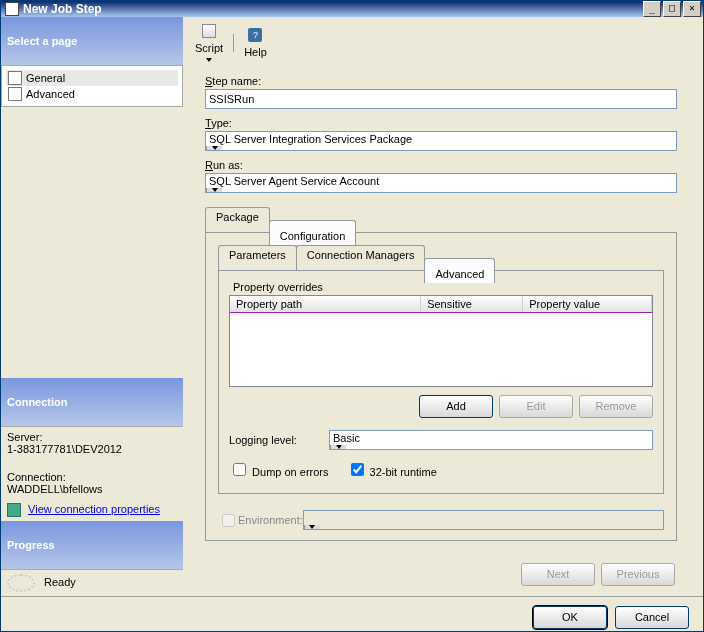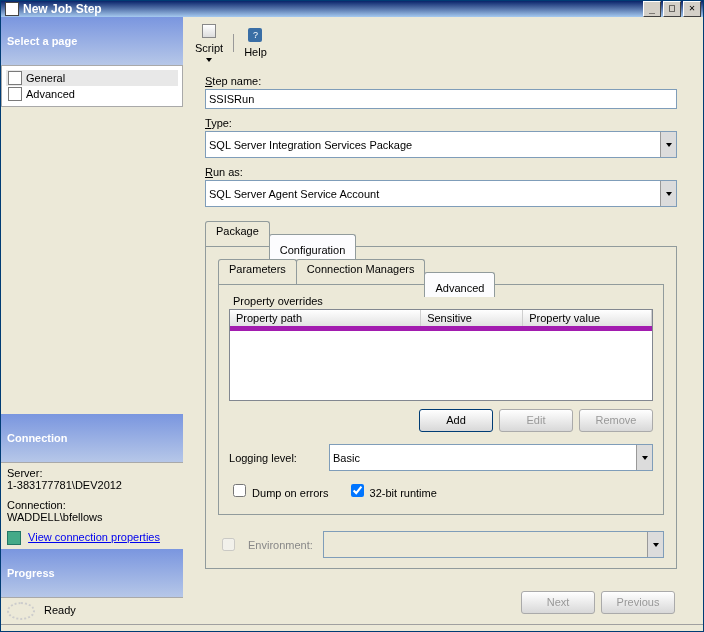--- a/index.html
+++ b/index.html
@@ -27,44 +27,44 @@
 .tbtn { display:flex; align-items:center; gap:4px; padding:1px 4px; cursor:pointer;flex-direction:column; }
 .tbicon { width:14px; height:14px; display:inline-block; }
 .scripticon { background: linear-gradient(#fff,#ddd); border:1px solid #888; }
 .dropicon { width:0; height:0; border-left:3px solid transparent; border-right:3px solid transparent; border-top:4px solid #000; }
 .helpicon { background:#3a6ea5; border-radius:2px; color:#fff; text-align:center; line-height:14px; font-size:9px; }
 .tool-sep { width:1px; height:18px; background:#999; }
 .form-area { flex:1; padding: 6px 18px 6px 18px; display:flex; flex-direction:column; gap: 8px; }
 .field-label { margin-bottom: 2px; }
 .field-label .ul { text-decoration: underline; }
 .textinput { width: 100%; height: 20px; border: 1px solid #7f9db9; padding: 1px 3px; background:#fff; }
-.combo { display:flex; width:100%; border:1px solid #7f9db9; height:27px; background:#fff; }
+.combo { display:flex; width:100%; border:1px solid #7f9db9; height:20px; background:#fff;flex-direction:column; }
 .combo-text { flex:1; padding:1px 3px; border:none; background:transparent; }
 .combo-btn { width:16px; background:#dcdcdc; border-left:1px solid #999; display:flex; align-items:center; justify-content:center; cursor:pointer; }
 .combo.disabled { background:#ece9d8; }
 .tabs { display:flex; margin-top: 6px; }
 .tab { border:1px solid #919b9c; border-bottom:none; background:#ece9d8; padding:3px 10px; margin-right:-1px; border-radius:3px 3px 0 0; cursor:pointer; position:relative; }
 .tab.active { background:#fcfcfe; z-index:2; top:13px; padding-top:9px; }
 .tabpanel { border:1px solid #919b9c; padding:10px 12px; background:#ece9d8; }
 .inner-tabs { display:flex; margin-top:2px; }
 .inner-panel { border:1px solid #919b9c; padding: 8px 10px 14px 10px; background:#ece9d8; }
 .group-label { margin: 2px 0 2px 4px; }
 .table { border:1px solid #828790; background:#fff; height: 92px; display:flex; flex-direction:column; }
-.thead { display:flex; background:#ece9d8; border-bottom:5px solid #a21caf; }
+.thead { display:flex; background:#ece9d8; border-bottom:1px solid #a21caf; }
 .th { padding:2px 6px; border-right:1px solid #cfcfcf; background:linear-gradient(#fff,#e2e2e2); }
 .tbody { flex:1; }
 .btnrow { display:flex; gap:6px; justify-content:flex-end; margin-top:8px; }
 .btn { width: 74px; height: 23px; border:1px solid #003c74; background:linear-gradient(#fff,#d8d8d8); border-radius:3px; cursor:pointer; text-align:center; line-height:21px; }
 .btn.default { outline: 1px solid #000; }
 .btn.disabled { color: #999; border-color:#aaa; cursor:default; }
 .row-field { display:flex; align-items:center; gap: 10px; margin-top: 12px; }
 .row-field label { width: 90px; }
 .cbrow { display:flex; align-items:center; gap: 18px; margin-top:10px; }
 .cb { width:13px; height:13px; }
-.env-row { display:flex; align-items:center; gap:10px; margin-top:16px; color:#888;justify-content:space-between; }
+.env-row { display:flex; align-items:center; margin-top:16px; color:#888;justify-content:space-between; }
 .navrow { display:flex; gap:6px; justify-content:flex-end; margin-top:14px; margin-right:2px; }
 .footer { height:42px; border-top:1px solid #a0a0a0; display:flex; align-items:center; justify-content:flex-end; gap:8px; padding: 0 14px; }
 </style>
 </head>
 <body>
 
 <div class="window">
   <div class="titlebar">
     <span class="ticon"></span>
     <span class="titlebar-text">New Job Step</span>
@@ -85,21 +85,21 @@
           </div>
           <div class="side-item">
             <span class="pageicon"></span>
             <span>Advanced</span>
           </div>
         </div>
         <div style="flex:1"></div>
         <div class="side-header">Connection</div>
         <div class="side-block">
           <div>Server:</div>
-          <div style="margin-bottom:8px;">1-383177781\DEV2012</div>
+          <div style="margin-bottom:16px;">1-383177781\DEV2012</div>
           <div>Connection:</div>
           <div style="margin-bottom:8px;">WADDELL\bfellows</div>
           <div>
             <span class="linkicon"></span>
             <span class="link">View connection properties</span>
           </div>
         </div>
         <div class="side-header">Progress</div>
         <div class="side-block">
           <span class="spinner"></span>

